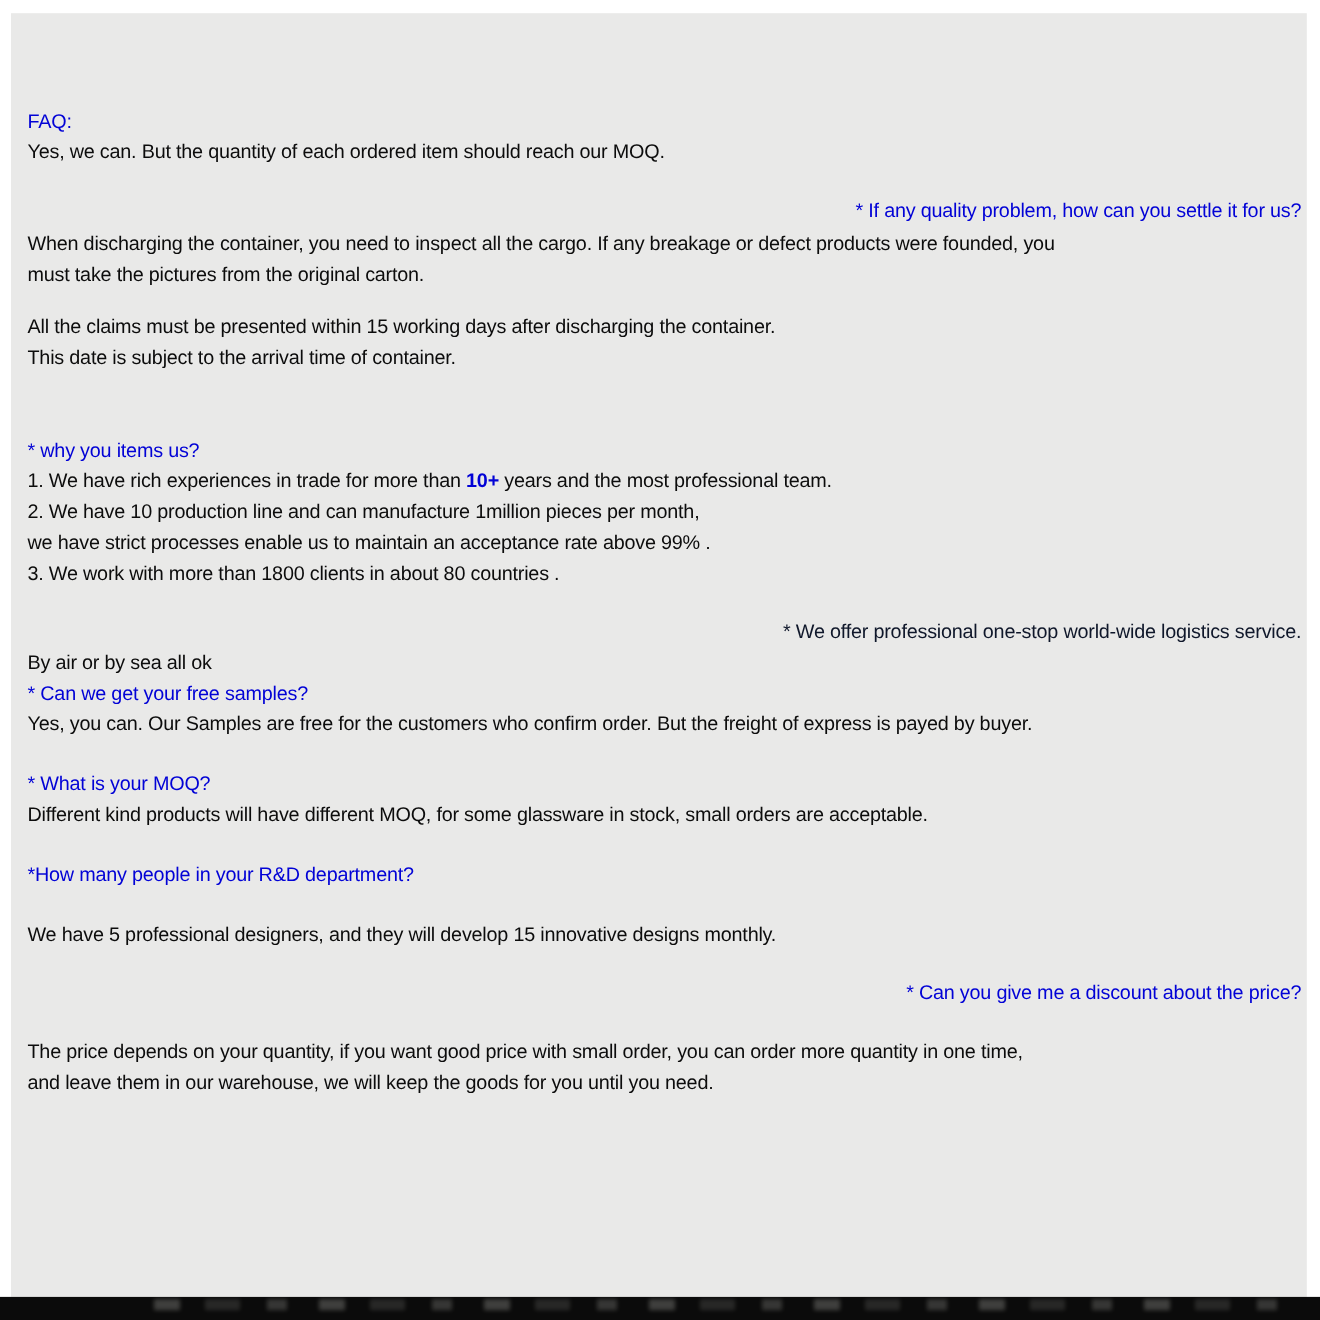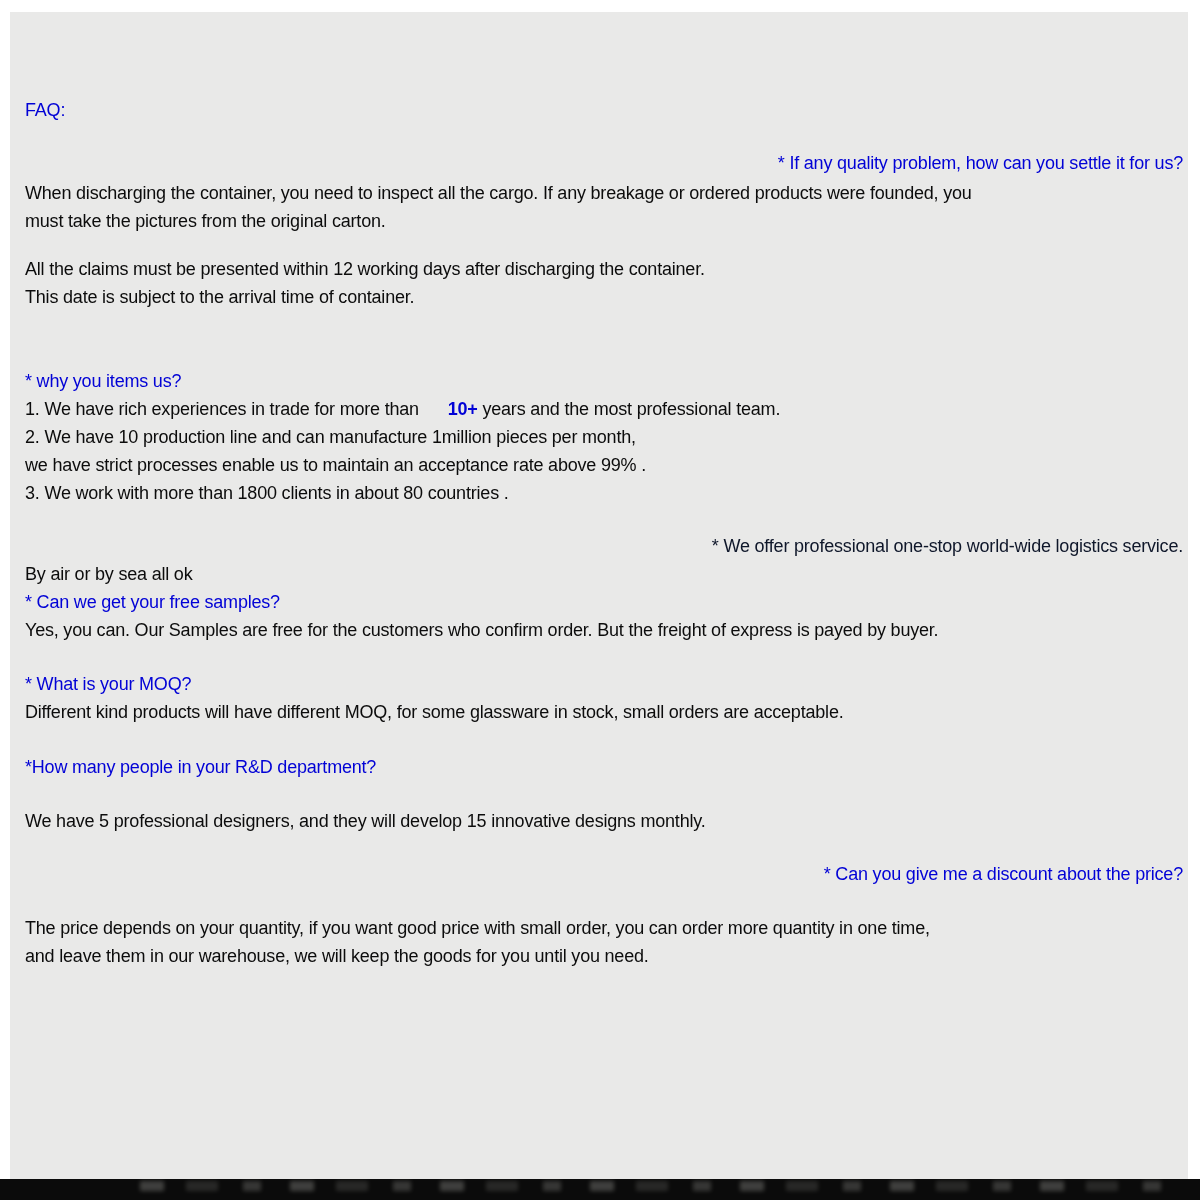--- a/index.html
+++ b/index.html
@@ -37,21 +37,20 @@
     color: #0202d6;
     font-weight: bold;
   }
   .heading-regular {
     color: #0f172a;
     font-weight: normal;
   }
   .hl {
     color: #0202d6;
     font-weight: bold;
-    margin-left: 24px;
   }
   .mt-small  { margin-top: 5px  !important; }
   .mt-gap    { margin-top: 25px !important; text-align: right; }
   .mt-gap2   { margin-top: 20px !important; }
   .mt-gap26  { margin-top: 26px !important; }
   .mt-gap27  { margin-top: 27px !important; }
   .mt-big    { margin-top: 56px !important; }
   .mt-tiny   { margin-top: 2px  !important; }
   .indent-air { padding-left: 9px; }
   .indent-ddp { padding-left: 3px; }
@@ -77,26 +76,27 @@
 </style>
 </head>
 <body>
 
 <div class="page">
   <div class="sheet">
     <div class="content">
 
       <h1 class="heading">FAQ:</h1>
 
+      <p>Yes, we can. But the quantity of each ordered item should reach our MOQ.</p>
 
       <h2 class="heading mt-gap">* If any quality problem, how can you settle it for us?</h2>
-      <p class="mt-tiny">When discharging the container, you need to inspect all the cargo. If any breakage or ordered products were founded, you</p>
+      <p class="mt-tiny">When discharging the container, you need to inspect all the cargo. If any breakage or defect products were founded, you</p>
       <p>must take the pictures  from the original carton.</p>
 
-      <p class="mt-gap2">All the claims  must be presented within 12 working days  after discharging the container.</p>
+      <p class="mt-gap2">All the claims  must be presented within 15 working days  after discharging the container.</p>
       <p>This date is  subject to the arrival time of container.</p>
 
       <h2 class="heading mt-big">* why you items us?</h2>
       <p><span>1. We have rich experiences in trade for more than </span><span class="hl">10+</span><span> years and the most professional team.</span></p>
       <p>2. We have 10 production line and can manufacture 1million pieces per month,</p>
       <p>we have strict processes  enable us to maintain an acceptance rate above 99% .</p>
       <p>3. We work with more than 1800 clients in about 80 countries .</p>
 
       <h2 class="heading-regular mt-gap">* We offer professional one-stop world-wide logistics service.</h2>
       <p class="indent-air">By air or by sea all ok</p>

